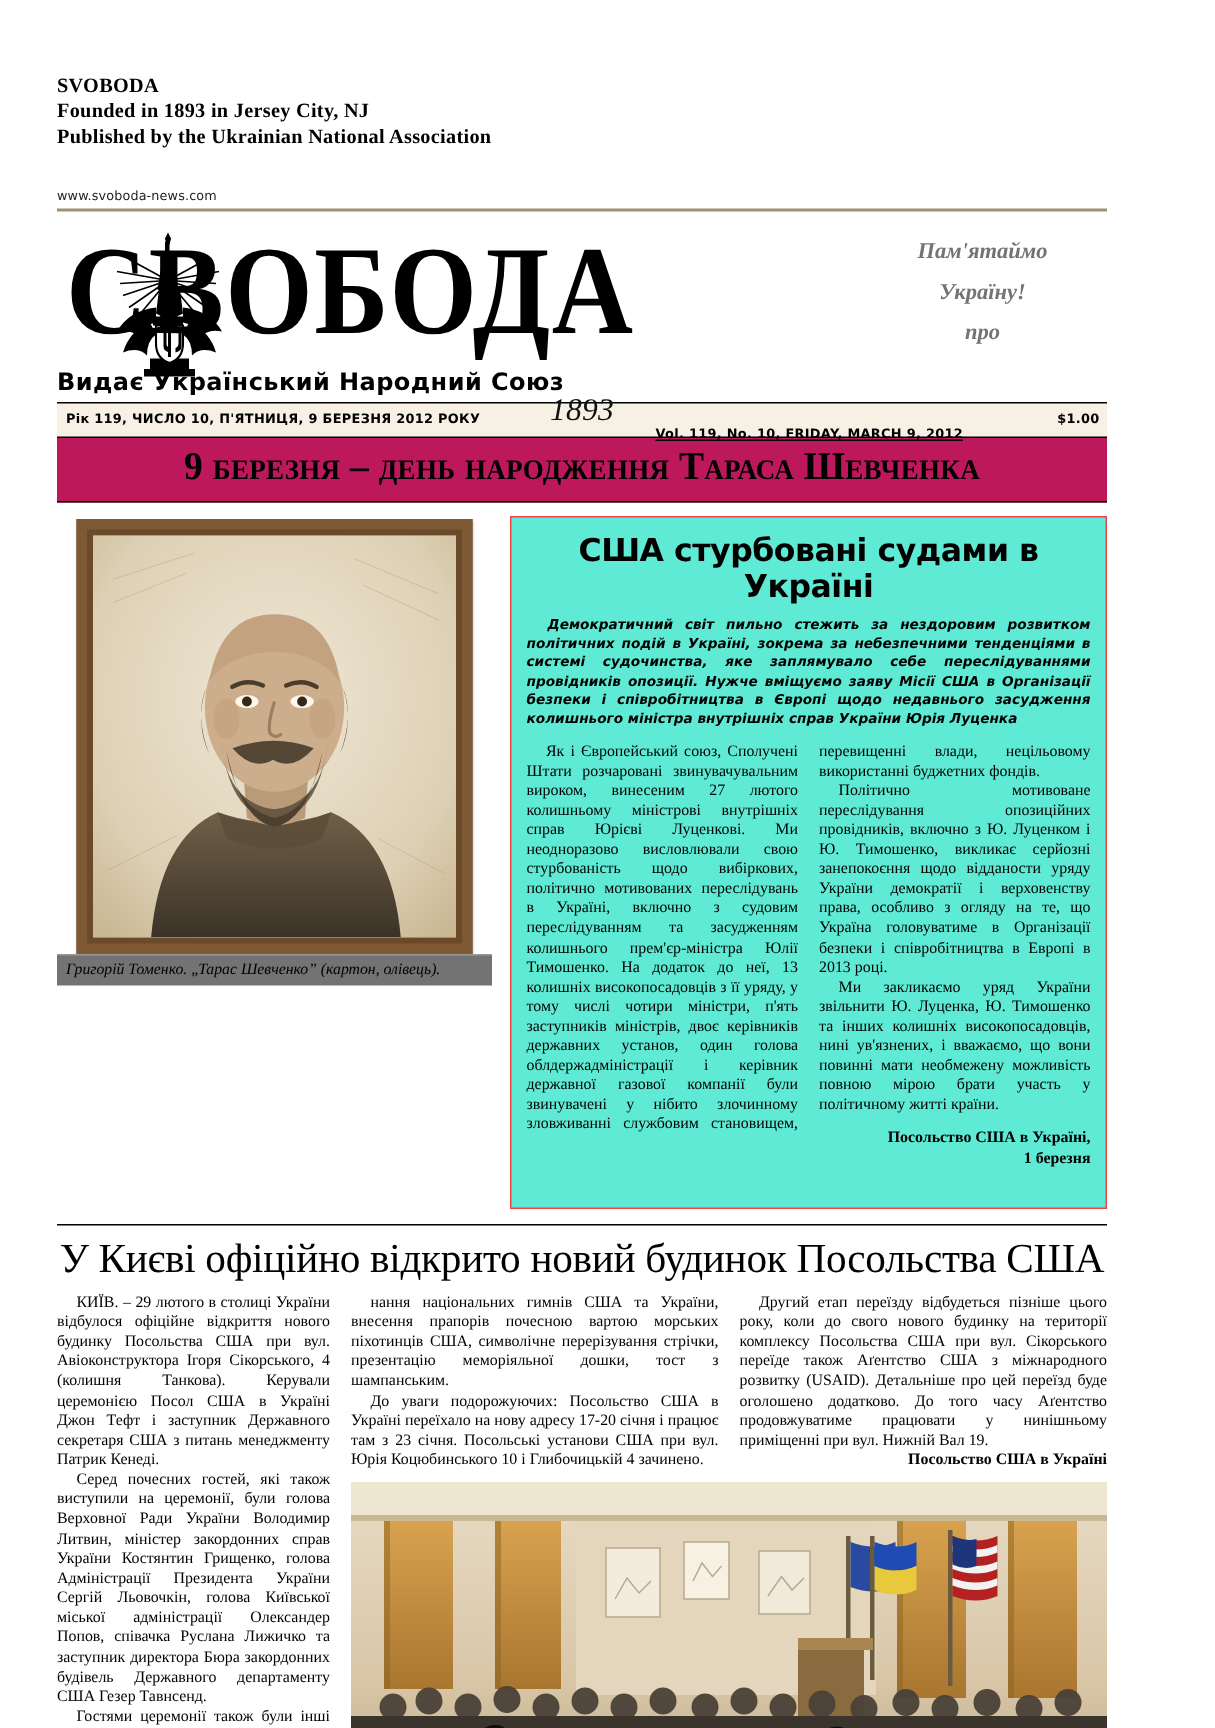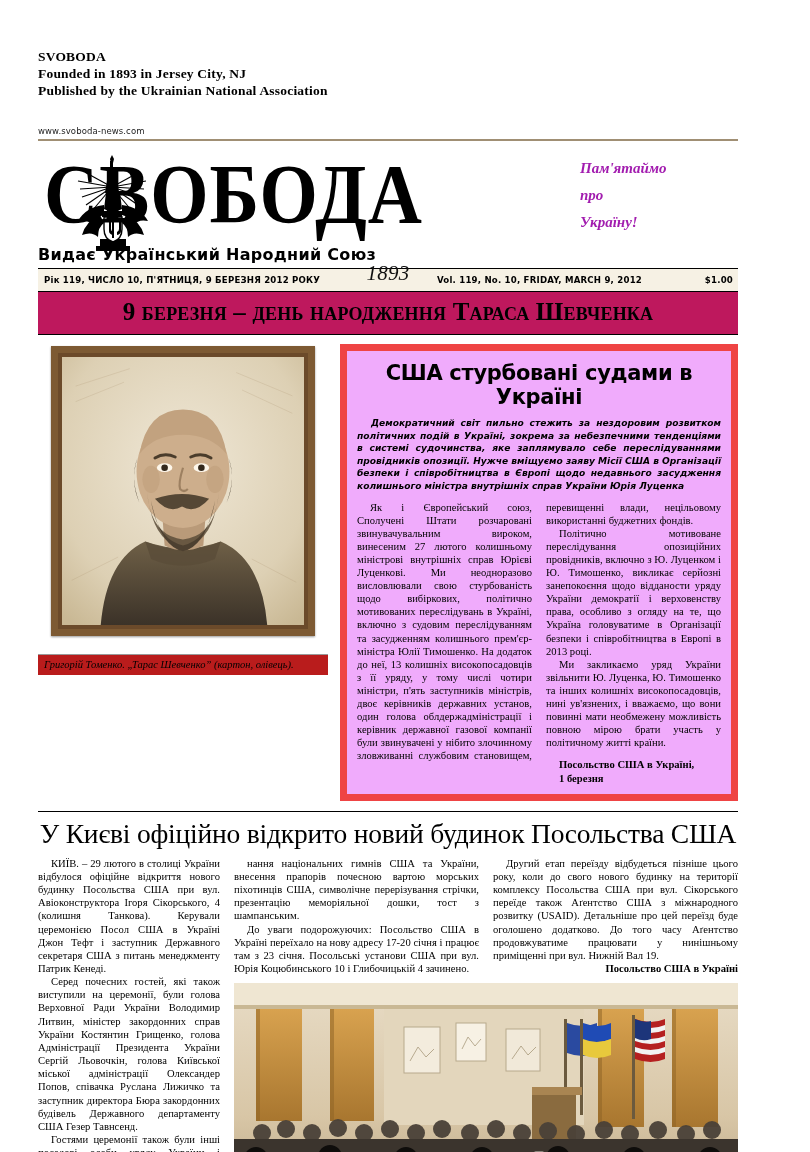--- a/index.html
+++ b/index.html
@@ -79,27 +79,27 @@
     font-weight: bold;
     font-size: 16px;
     margin-top: 14px;
     letter-spacing: 0.3px;
   }
   .slogan {
     position: absolute;
     right: 8px;
     top: 8px;
     width: 150px;
-    text-align: left;
+    text-align: center;
     font-family: "Liberation Serif", serif;
     font-style: italic;
     font-weight: bold;
     font-size: 15px;
     line-height: 27px;
-    color: #a21caf;
+    color: #737373;
   }
 
   
   .datebar {
     position: relative;
     border-top: 1px solid #000;
     border-bottom: 1px solid #000;
     background: #f6f1e4;
     height: 22px;
     margin-top: 9px;
@@ -115,21 +115,21 @@
     position: absolute; left: 50%; top: -8px;
     transform: translateX(-50%);
     font-family: "Liberation Serif", serif;
     font-style: italic;
     font-size: 21px;
     font-weight: normal;
     color: #111;
     background: transparent;
   }
   .datebar .right {
-    position: absolute; right: 96px; top: 6px;
+    position: absolute; right: 96px; top: 16px; text-decoration: underline;
   }
   .datebar .price {
     position: absolute; right: 5px; top: 6px;
   }
 
   
   .banner {
     background: #be185d;
     border-bottom: 1px solid #000;
     text-align: center;
@@ -166,35 +166,35 @@
     box-shadow: 0 1px 2px rgba(0,0,0,.4);
   }
   .shevchenko-inner {
     width: 100%;
     height: 100%;
     background: linear-gradient(160deg,#e9e0cd 0%, #ddd1b6 45%, #cfc09f 100%);
     position: relative;
     overflow: hidden;
   }
   .caption-bar {
-    background: #b91c1c;
+    background: #737373;
     border-top: 1px solid #999;
-    margin-top: 18px;
+    margin-top: 0;
     padding: 4px 2px 5px 6px;
     font-family: "Liberation Serif", serif;
     font-style: italic;
     font-size: 10.5px;
   }
 
   .usa-article {
     flex: 1;
-    border: 7px solid #ef4444;
-    padding: 8px 10px 9px 10px;
+    border: 1px solid #ef4444;
+    padding: 8px 10px 26px 10px;
     box-sizing: border-box;
-    background: #f0abfc;
+    background: #5eead4;
   }
   .usa-article h2 {
     margin: 2px 0 8px 0;
     text-align: center;
     font-family: "DejaVu Sans", sans-serif;
     font-weight: bold;
     font-size: 21px;
     letter-spacing: -0.3px;
   }
   .lede {
@@ -213,20 +213,21 @@
     font-family: "Liberation Serif", serif;
     font-size: 10.6px;
     line-height: 13.1px;
     text-align: justify;
   }
   .twocol p {
     margin: 0;
     text-indent: 13px;
   }
   .signoff {
+    text-align: right;
     font-weight: bold;
     font-family: "Liberation Serif", serif;
     font-size: 10.6px;
     line-height: 13.2px;
     text-indent: 0;
     margin-top: 9px !important;
   }
 
   
   .bottom-headline {
@@ -334,22 +335,22 @@
       </svg>
     </div>
 
     <div class="nameplate">
       <div class="svoboda-title">СВОБОДА</div>
       <div class="subtitle">Видає Український Народний Союз</div>
     </div>
 
     <div class="slogan">
       <div>Пам'ятаймо</div>
+      <div>Україну!</div>
       <div>про</div>
-      <div>Україну!</div>
     </div>
   </div>
 
   <div class="datebar">
     <span class="left">Рік 119, ЧИСЛО 10, П'ЯТНИЦЯ, 9 БЕРЕЗНЯ 2012 РОКУ</span>
     <span class="mid">1893</span>
     <span class="right">Vol. 119, No. 10, FRIDAY, MARCH 9, 2012</span>
     <span class="price">$1.00</span>
   </div>
 

